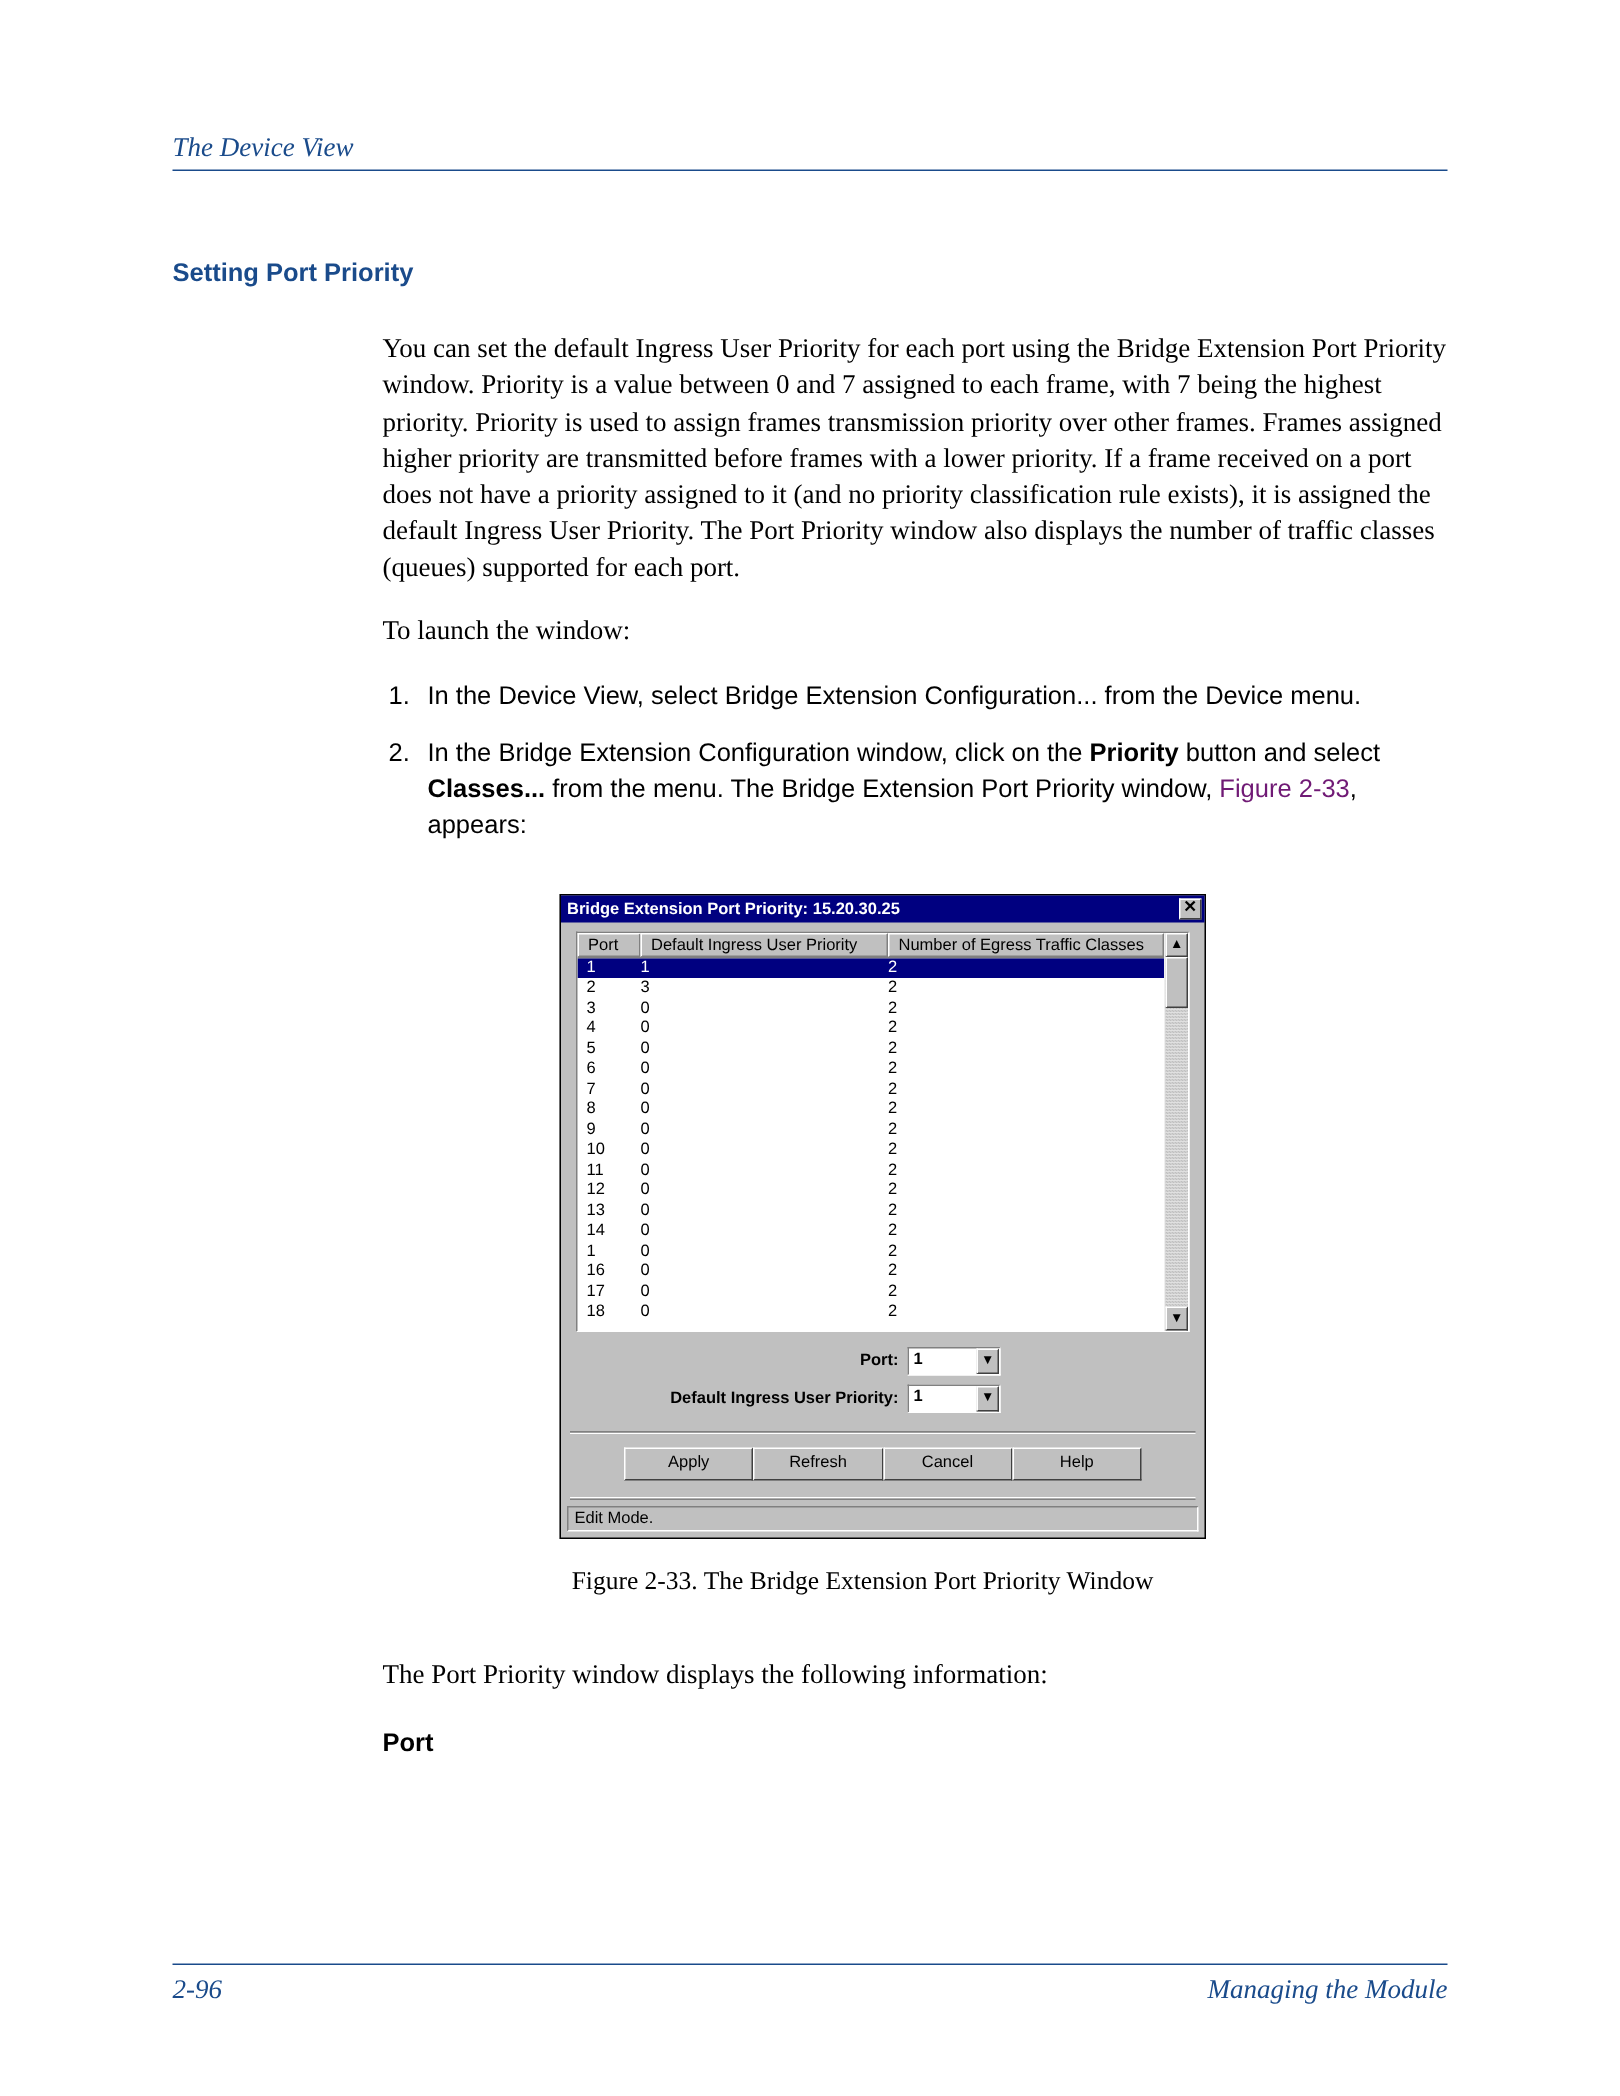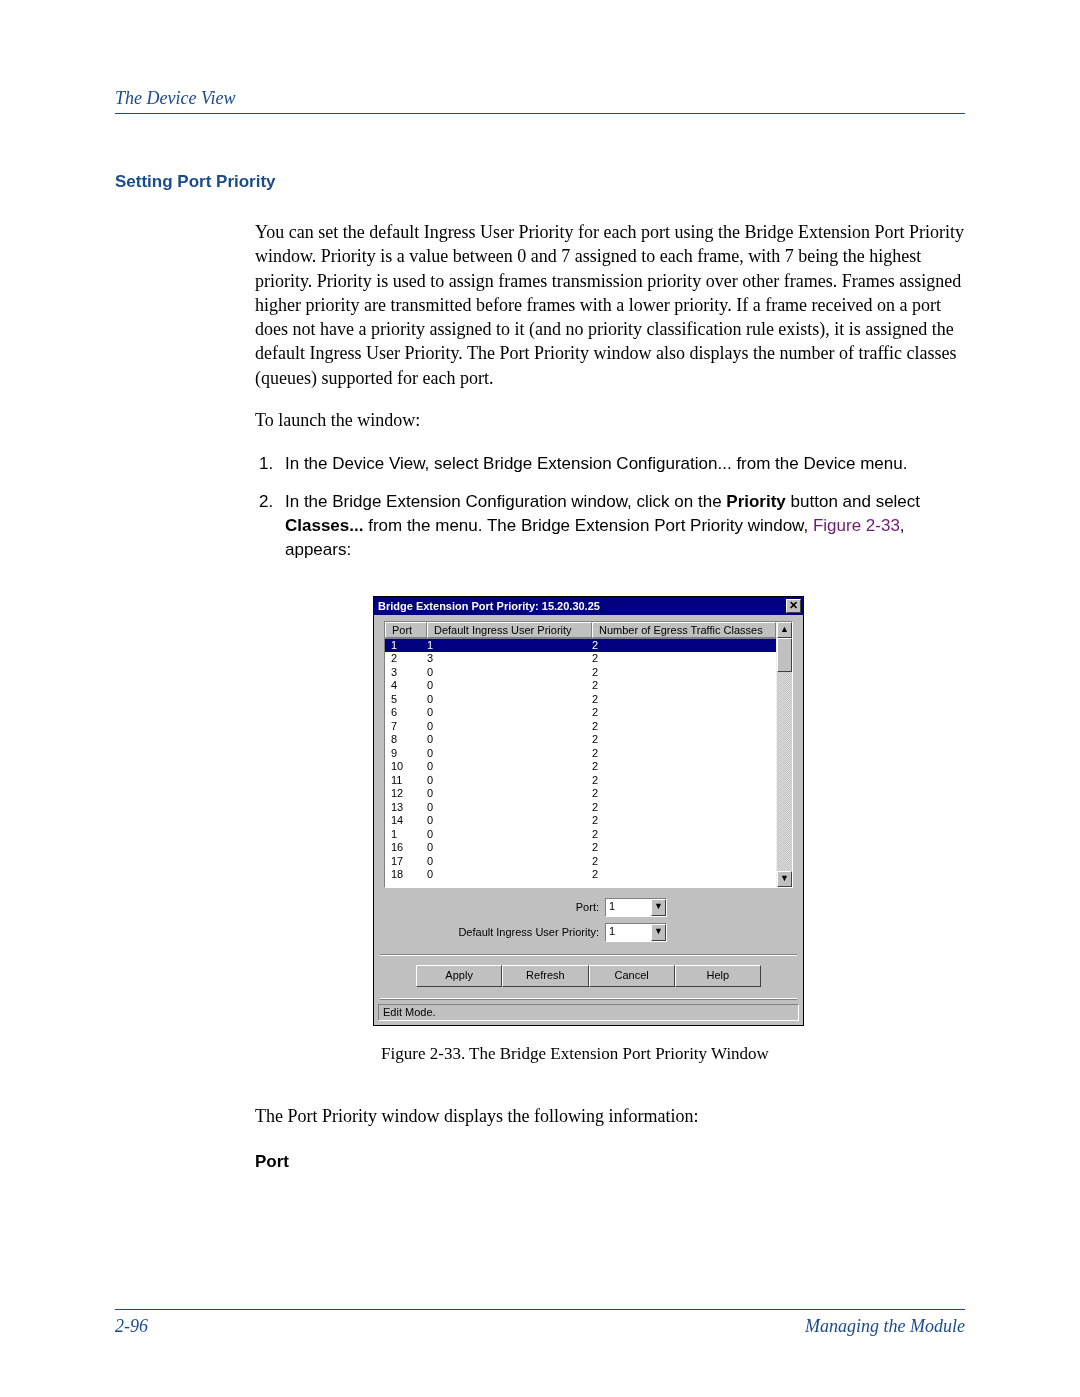--- a/index.html
+++ b/index.html
@@ -133,20 +133,21 @@
   .formarea {
     padding:6px 10px 2px 10px;
   }
   .formrow {
     display:flex;
     align-items:center;
     justify-content:flex-end;
     gap:6px;
     margin-bottom:6px;
     padding-right:126px;
+    font-weight:bold;
   }
   .formrow label { font-size:11px;}
   .combo {
     display:inline-flex;
     width:62px;
     height:19px;
     background:#fff;
     border:1px solid #808080;
     border-right-color:#fff; border-bottom-color:#fff;
   }

